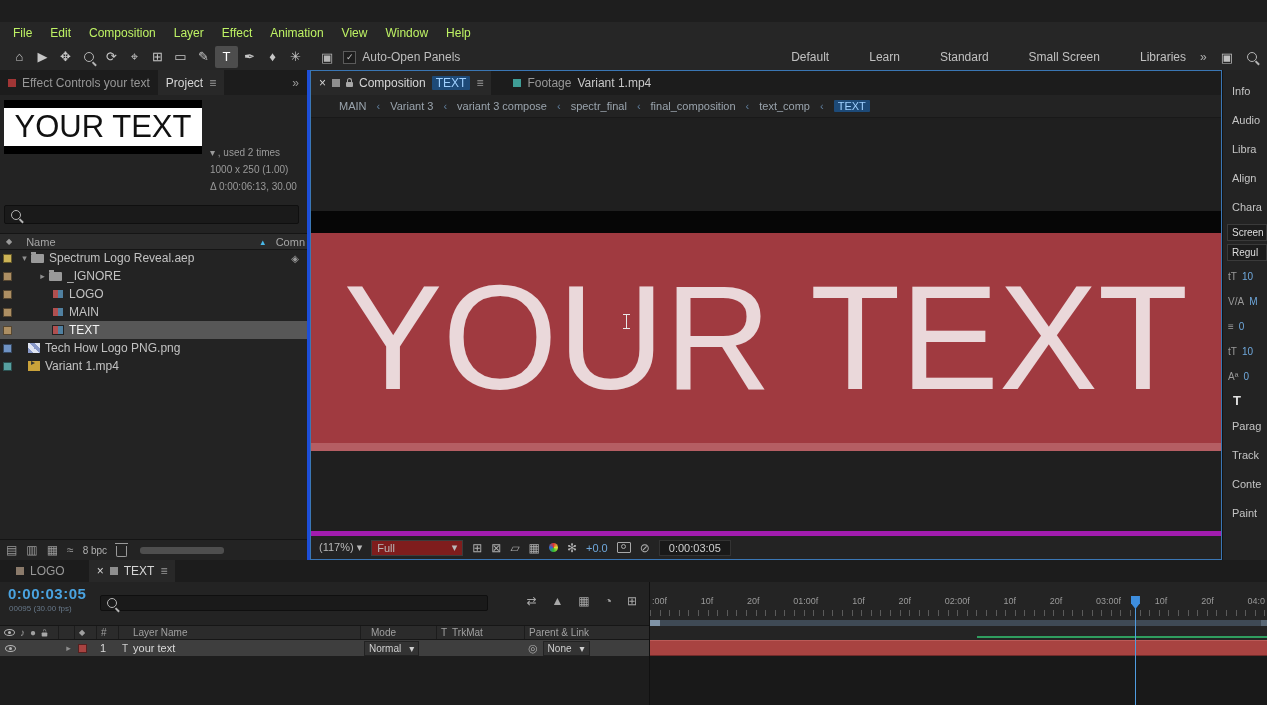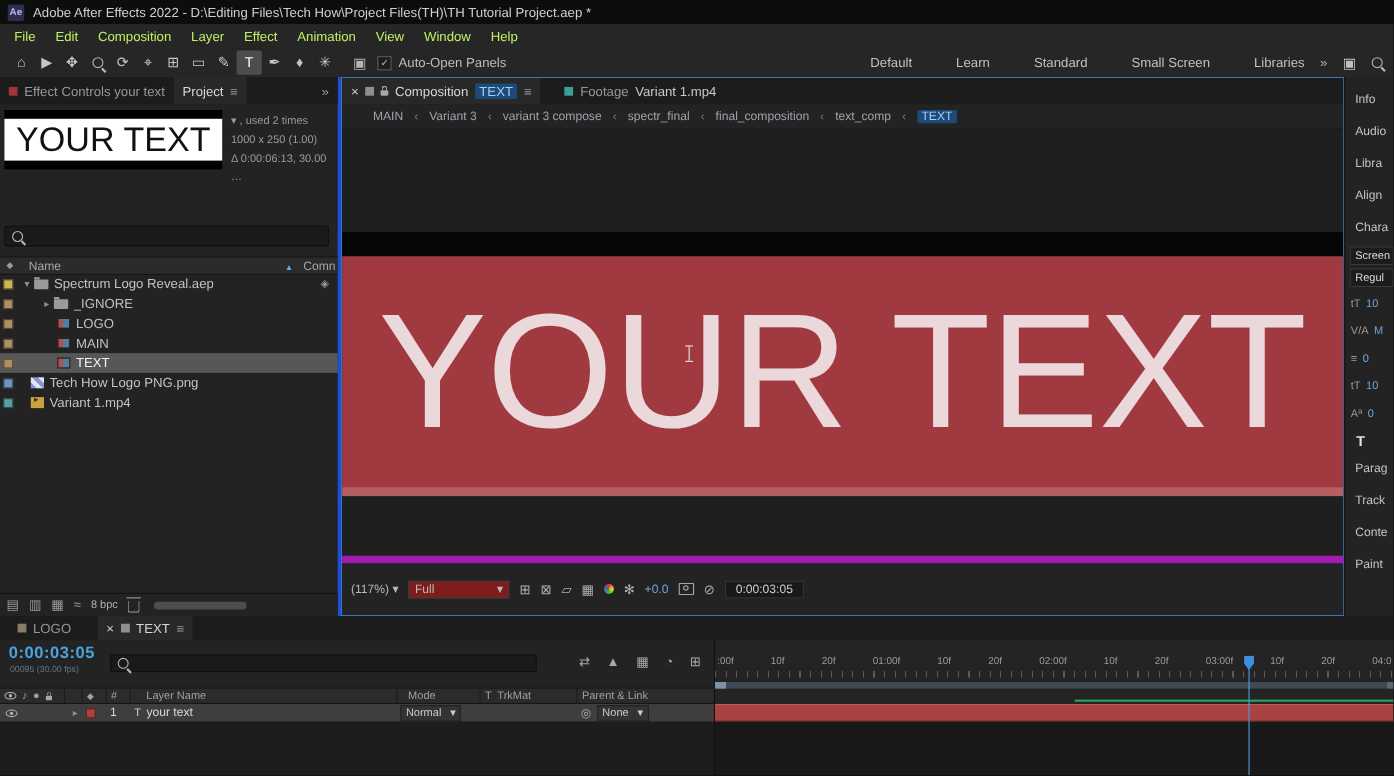--- a/index.html
+++ b/index.html
@@ -39,21 +39,21 @@
   .tabbar{height:25px;background:#1c1c1c;display:flex;align-items:center;font-size:12px;}
   .tab-inactive{color:#979797;padding:0 8px;display:flex;align-items:center;gap:6px;height:100%;}
   .tab-active{background:#282828;color:#d6d6d6;padding:0 8px;display:flex;align-items:center;gap:6px;height:100%;}
   .mini-sq{width:8px;height:8px;flex:0 0 auto;}
   .tab-menu{color:#9a9a9a;}
   .tab-overflow{margin-left:auto;padding-right:8px;color:#9a9a9a;}
   .lp-preview{position:absolute;left:4px;top:30px;display:flex;gap:8px;}
   .thumb{width:198px;height:54px;background:#000;display:flex;align-items:center;justify-content:center;}
   .thumb-inner{width:100%;height:38px;background:#fff;color:#111;display:flex;align-items:center;
                justify-content:center;font-size:31px;white-space:nowrap;overflow:hidden;}
-  .lp-info{font-size:10px;color:#9a9a9a;line-height:1.7;padding-top:2px;width:96px;}
+  .lp-info{font-size:10px;color:#9a9a9a;line-height:1.7;padding-top:2px;width:96px;margin-top:42px;}
   .lp-search{position:absolute;left:4px;top:135px;right:8px;height:17px;background:#1a1a1a;
              border:1px solid #0f0f0f;border-radius:2px;display:flex;align-items:center;gap:5px;padding-left:6px;}
   .lp-colhead{position:absolute;left:0;top:163px;right:0;height:15px;background:#2b2b2b;
               border-top:1px solid #151515;border-bottom:1px solid #151515;display:flex;
               align-items:center;font-size:11px;color:#a6a6a6;}
   .colhead-tag{margin-left:6px;font-size:8px;color:#9a9a9a;}
   .colhead-name{margin-left:14px;}
   .colhead-sort{position:absolute;right:42px;color:#49b8e8;font-size:9px;}
   .colhead-comment{position:absolute;right:2px;}
   .lp-rows{position:absolute;left:0;top:179px;right:0;}
@@ -92,22 +92,22 @@
   .crumb-sep{color:#5f7d9c;}
   .canvas{flex:1;position:relative;background:#1f1f1f;overflow:hidden;}
   .comp-black{position:absolute;left:0;right:0;top:93px;height:22px;background:#060606;}
   .comp-red{position:absolute;left:0;right:0;top:115px;height:218px;background:#a03a40;}
   .comp-red::after{content:"";position:absolute;left:0;right:0;bottom:0;height:8px;background:rgba(255,225,225,.22);}
   .comp-text{position:absolute;left:0;right:0;top:115px;height:210px;display:flex;align-items:center;
              justify-content:center;font-size:148px;color:#ead8da;white-space:nowrap;line-height:1;}
   .ibeam{position:absolute;left:315px;top:197px;width:1px;height:13px;background:#e8e8e8;}
   .ibeam::before,.ibeam::after{content:"";position:absolute;left:-3px;width:7px;height:1px;background:#e8e8e8;}
   .ibeam::before{top:-1px;} .ibeam::after{bottom:-1px;}
-  .v-footer{height:23px;flex:0 0 auto;border-top:7px solid #a21caf;background:#232323;display:flex;
-            align-items:center;gap:9px;padding:12px 8px;font-size:11px;color:#b8b8b8;}
+  .v-footer{height:23px;flex:0 0 auto;border-top:5px solid #a21caf;background:#232323;display:flex;
+            align-items:center;gap:9px;padding:0 8px;font-size:11px;color:#b8b8b8;}
   .dropdown{background:#7f1d1d;border:1px solid #3c3c3c;height:16px;display:flex;align-items:center;
             justify-content:space-between;padding:0 5px;gap:6px;box-sizing:border-box;}
   .dd-res{width:92px;}
   .v-icon{font-size:12px;color:#aeaeae;}
   .rgbdot{width:9px;height:9px;border-radius:50%;background:conic-gradient(#d33,#dd3,#3b3,#36c,#d33);}
   .exposure-val{color:#6fa8dc;}
   .cam{width:12px;height:9px;border:1px solid #a8a8a8;border-radius:1px;position:relative;}
   .cam::after{content:"";position:absolute;left:3px;top:1px;width:5px;height:5px;border:1px solid #a8a8a8;border-radius:50%;box-sizing:border-box;}
   .tc-box{background:#191919;border:1px solid #333;padding:1px 9px;color:#cfcfcf;}
 
@@ -158,24 +158,20 @@
   .playhead-group{position:absolute;top:0;bottom:0;width:0;}
   .ph-line{position:absolute;left:0;top:16px;bottom:0;width:1px;background:#4f9ce0;}
   .ph-marker{position:absolute;left:-4px;top:14px;width:9px;height:13px;background:#3e8ede;
              clip-path:polygon(0 0,100% 0,100% 55%,50% 100%,0 55%);}
 </style>
 </head>
 <body>
 
 <div class="app">
 
-  <div class="titlebar">
-    <div class="app-badge">Ae</div>
-    <div>Adobe After Effects 2022 - D:\Editing Files\Tech How\Project Files(TH)\TH Tutorial Project.aep *</div>
-  </div>
 
   <div class="menubar">
     <span class="menu-item">File</span>
     <span class="menu-item">Edit</span>
     <span class="menu-item">Composition</span>
     <span class="menu-item">Layer</span>
     <span class="menu-item">Effect</span>
     <span class="menu-item">Animation</span>
     <span class="menu-item">View</span>
     <span class="menu-item">Window</span>

